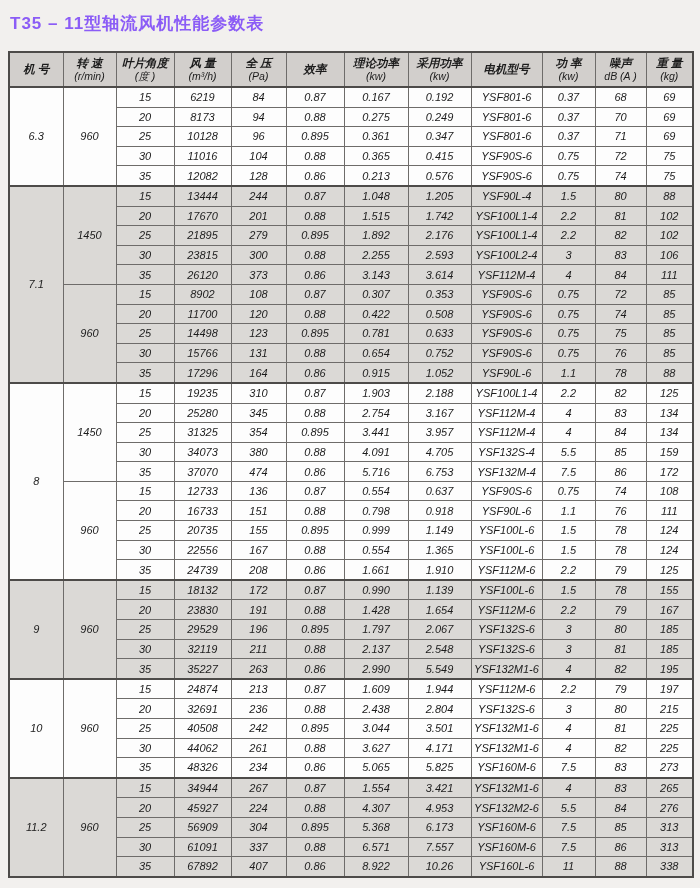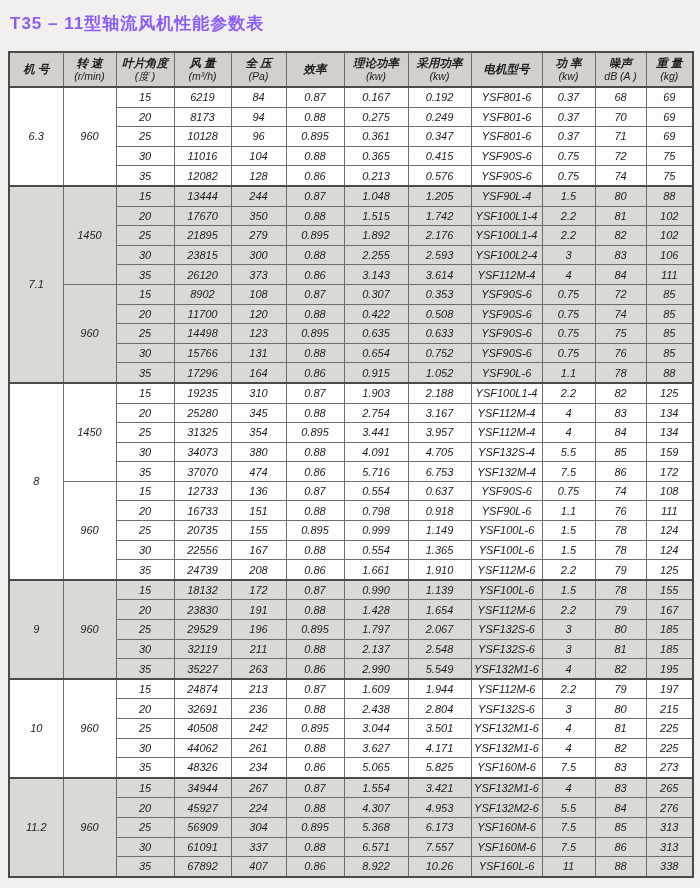--- a/index.html
+++ b/index.html
@@ -199,21 +199,21 @@
           <td>1.048</td>
           <td>1.205</td>
           <td>YSF90L-4</td>
           <td>1.5</td>
           <td>80</td>
           <td>88</td>
         </tr>
         <tr class="shaded">
           <td>20</td>
           <td>17670</td>
-          <td>350</td>
+          <td>201</td>
           <td>0.88</td>
           <td>1.515</td>
           <td>1.742</td>
           <td>YSF100L1-4</td>
           <td>2.2</td>
           <td>81</td>
           <td>102</td>
         </tr>
         <tr class="shaded">
           <td>25</td>
@@ -274,21 +274,21 @@
           <td>YSF90S-6</td>
           <td>0.75</td>
           <td>74</td>
           <td>85</td>
         </tr>
         <tr class="shaded">
           <td>25</td>
           <td>14498</td>
           <td>123</td>
           <td>0.895</td>
-          <td>0.635</td>
+          <td>0.781</td>
           <td>0.633</td>
           <td>YSF90S-6</td>
           <td>0.75</td>
           <td>75</td>
           <td>85</td>
         </tr>
         <tr class="shaded">
           <td>30</td>
           <td>15766</td>
           <td>131</td>

